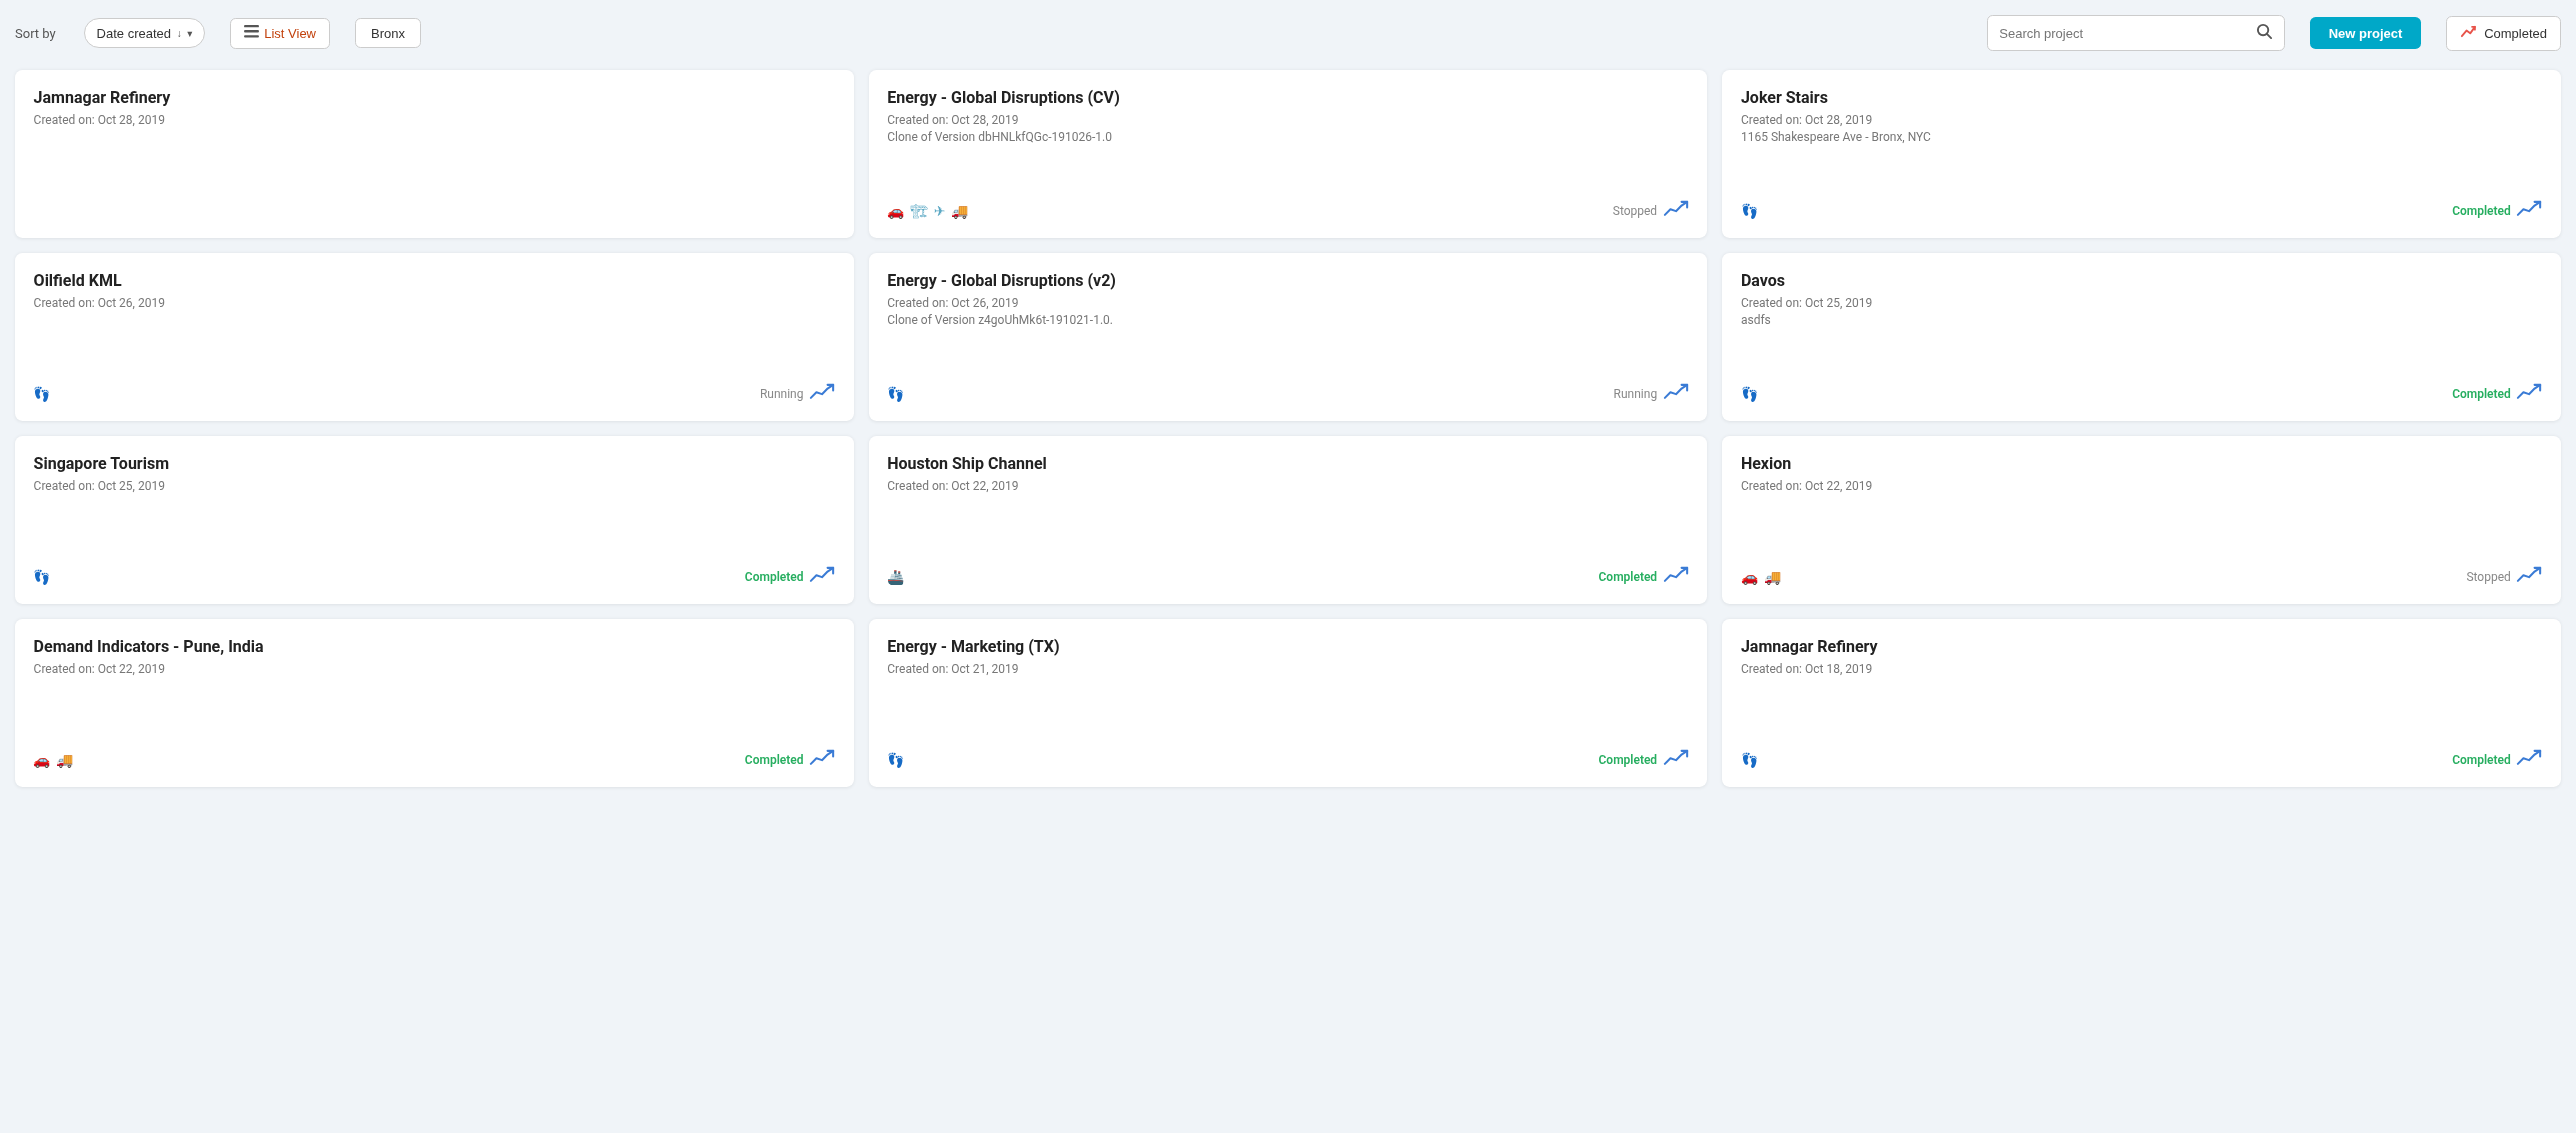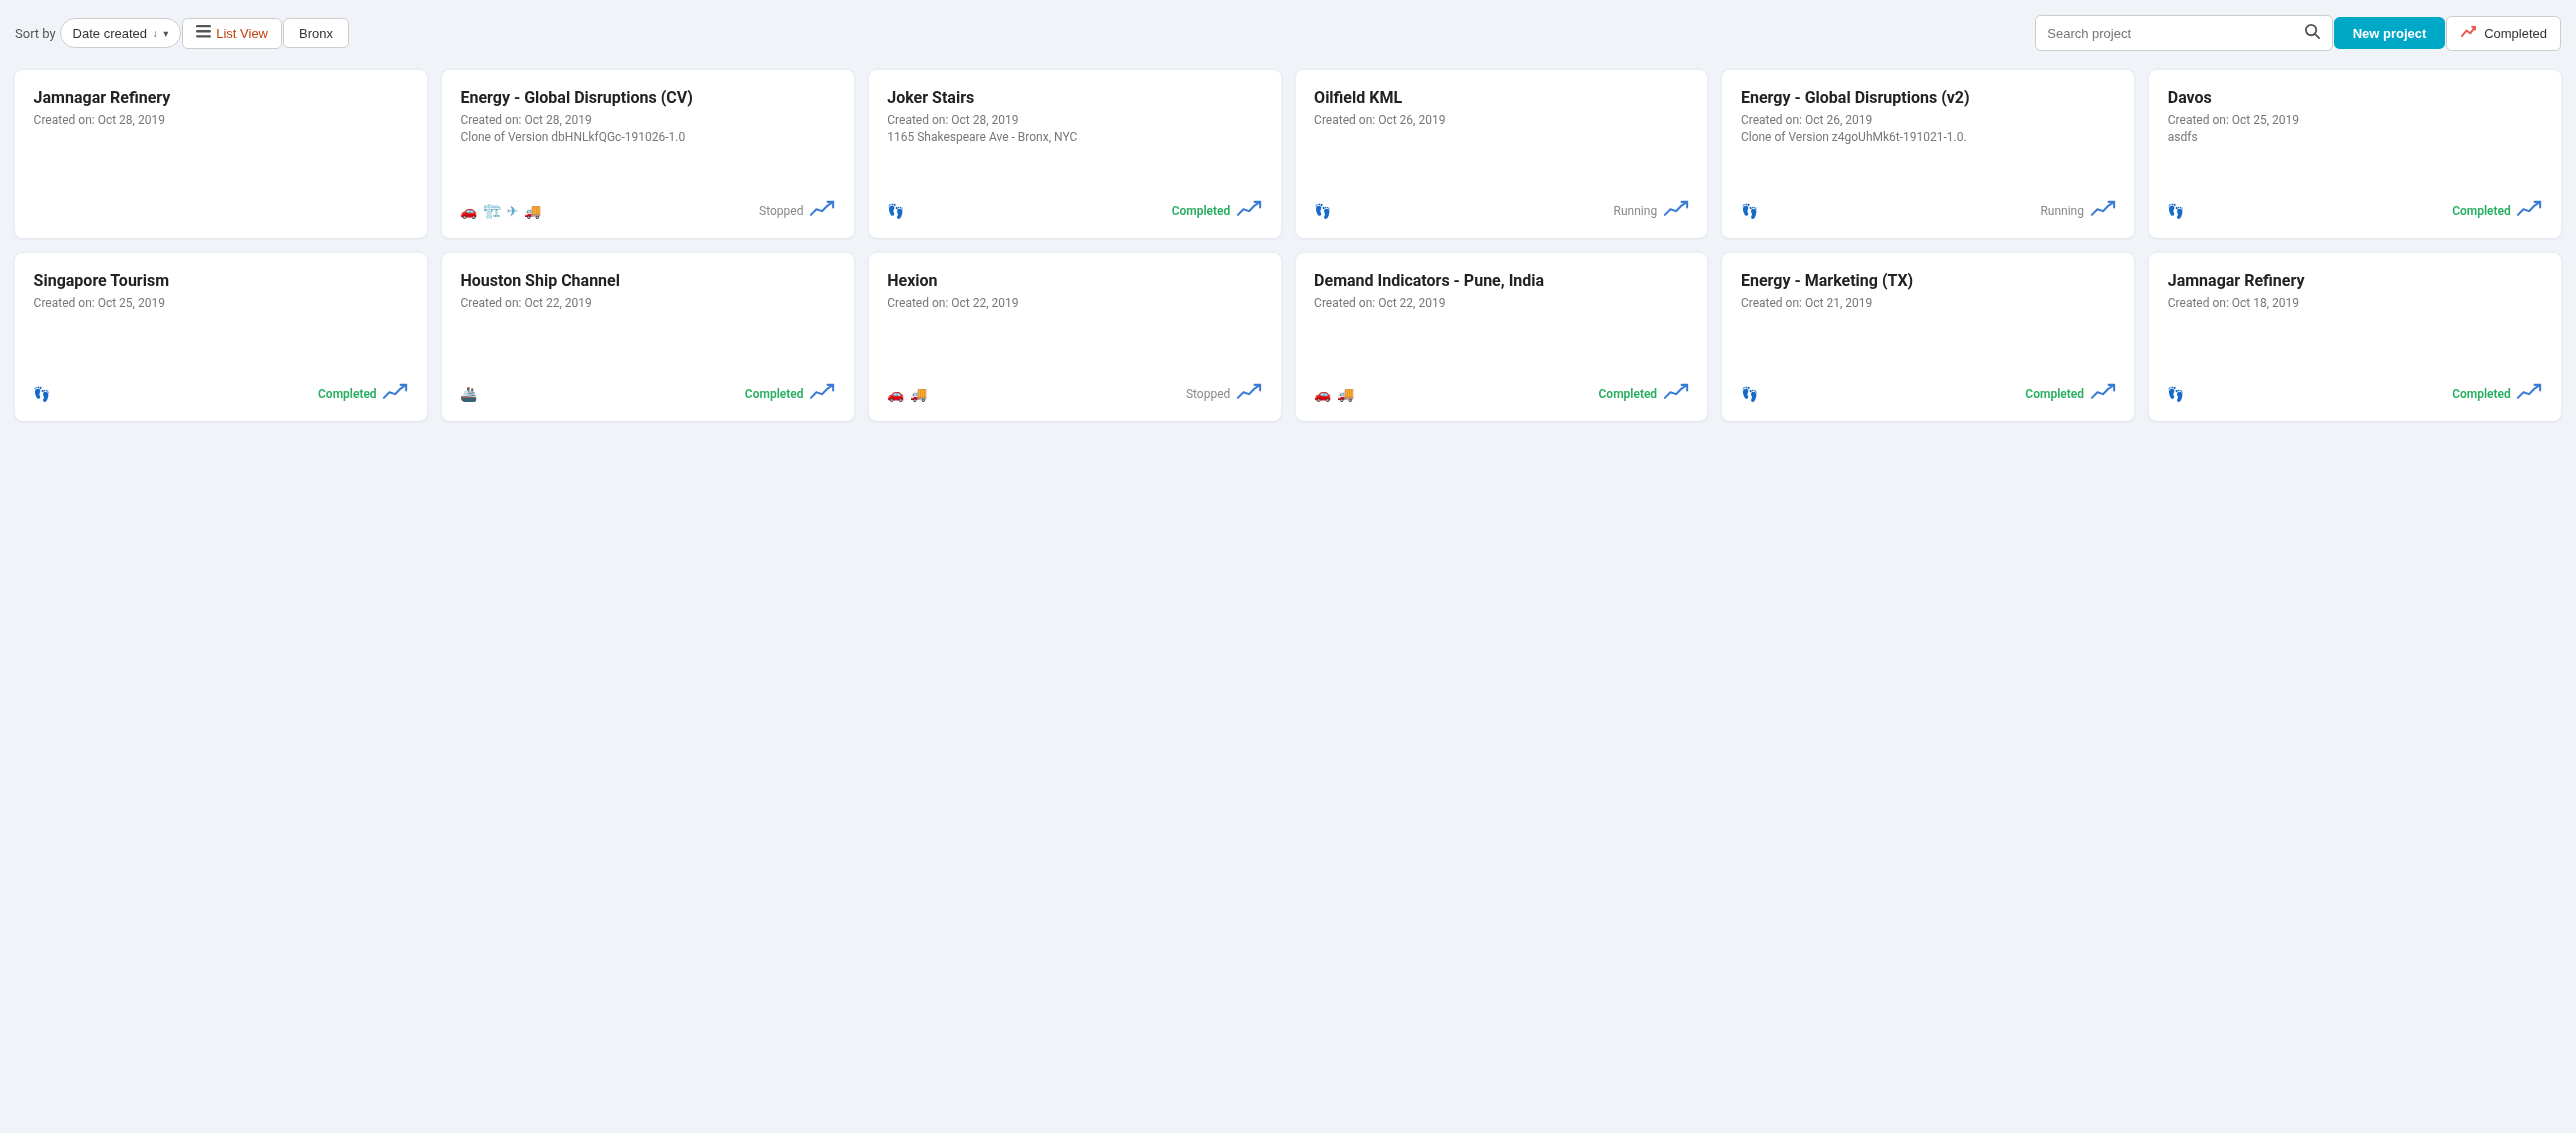--- a/index.html
+++ b/index.html
@@ -7,21 +7,21 @@
       font-family: -apple-system, BlinkMacSystemFont, 'Segoe UI', Roboto, sans-serif;
       background: #f0f4f8;
       min-height: 100vh;
       padding: 15px;
     }
 
     
     .toolbar {
       display: flex;
       align-items: center;
-      gap: 1px;
+      gap: 25px;
       margin-bottom: 18.6px;
     }
     .sort-label {
       font-size: 13px;
       color: #555;
       margin-right: 3.7px;
     }
     .sort-btn {
       display: flex;
       align-items: center;
@@ -106,21 +106,21 @@
       padding: 6.5px 13px;
       background: #fff;
       font-size: 13px;
       cursor: pointer;
       color: #333;
     }
 
     
     .projects-grid {
       display: grid;
-      grid-template-columns: repeat(6, 1fr);
+      grid-template-columns: repeat(3, 1fr);
       gap: 15px;
     }
 
     
     .project-card {
       background: #fff;
       border-radius: 7.4px;
       padding: 18.6px 18.6px 15px 18.6px;
       box-shadow: 0 0.9px 3.7px rgba(0,0,0,0.08);
       display: flex;

